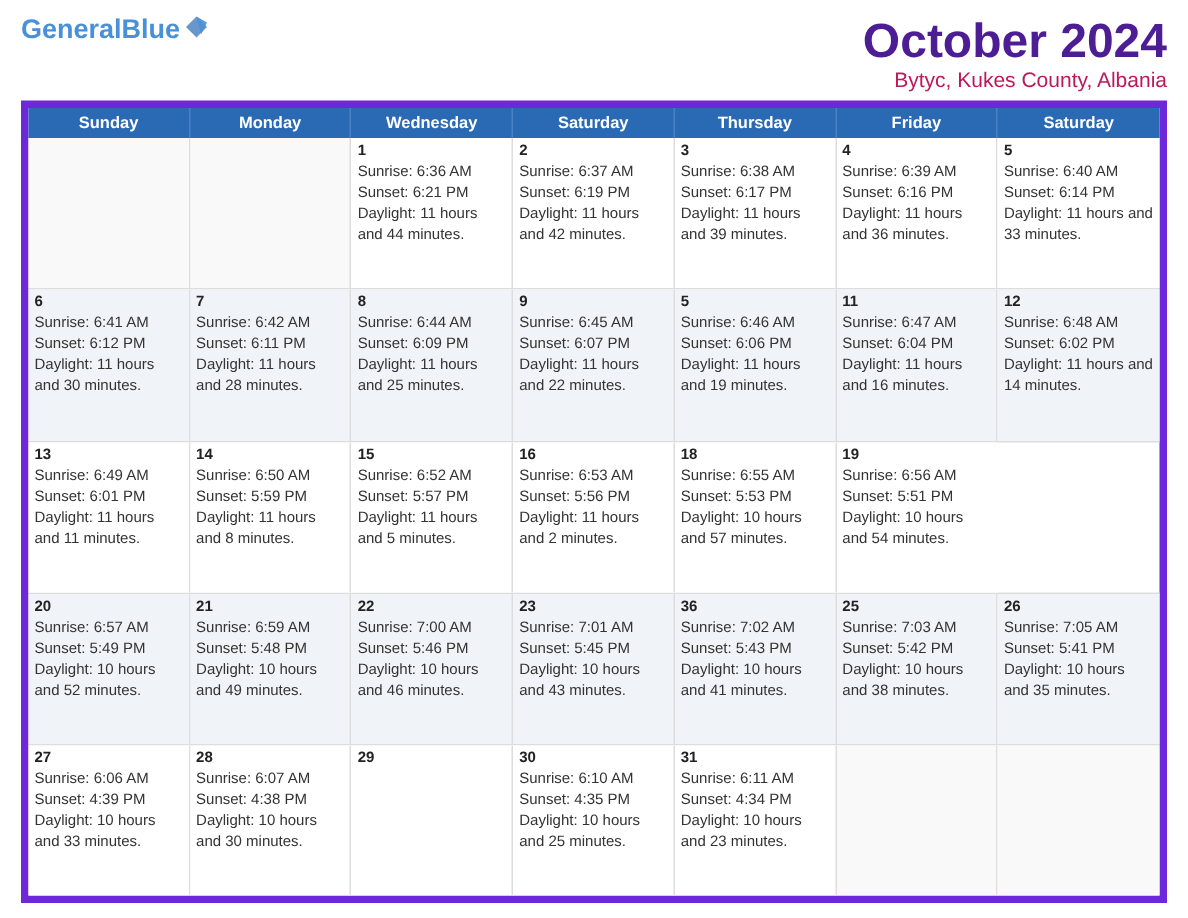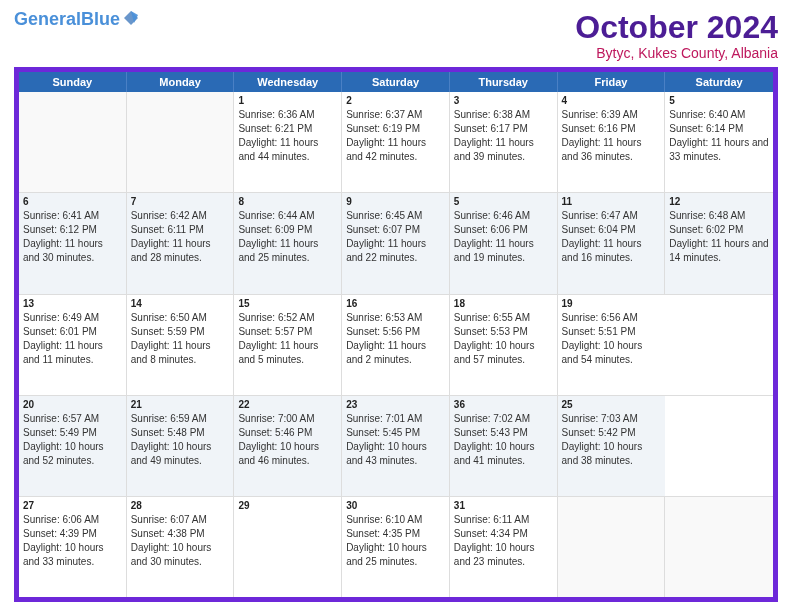--- a/index.html
+++ b/index.html
@@ -239,20 +239,24 @@
             <div class="day-info">Sunrise: 7:01 AM<br>Sunset: 5:45 PM<br>Daylight: 10 hours and 43 minutes.</div>
           </div>
           <div class="cal-cell alt-row">
             <div class="day-num">36</div>
             <div class="day-info">Sunrise: 7:02 AM<br>Sunset: 5:43 PM<br>Daylight: 10 hours and 41 minutes.</div>
           </div>
           <div class="cal-cell alt-row">
             <div class="day-num">25</div>
             <div class="day-info">Sunrise: 7:03 AM<br>Sunset: 5:42 PM<br>Daylight: 10 hours and 38 minutes.</div>
           </div>
+          <div class="cal-cell alt-row">
+            <div class="day-num">26</div>
+            <div class="day-info">Sunrise: 7:05 AM<br>Sunset: 5:41 PM<br>Daylight: 10 hours and 35 minutes.</div>
+          </div>
         </div>
         <div class="cal-row">
           <div class="cal-cell">
             <div class="day-num">27</div>
             <div class="day-info">Sunrise: 6:06 AM<br>Sunset: 4:39 PM<br>Daylight: 10 hours and 33 minutes.</div>
           </div>
           <div class="cal-cell">
             <div class="day-num">28</div>
             <div class="day-info">Sunrise: 6:07 AM<br>Sunset: 4:38 PM<br>Daylight: 10 hours and 30 minutes.</div>
           </div>

